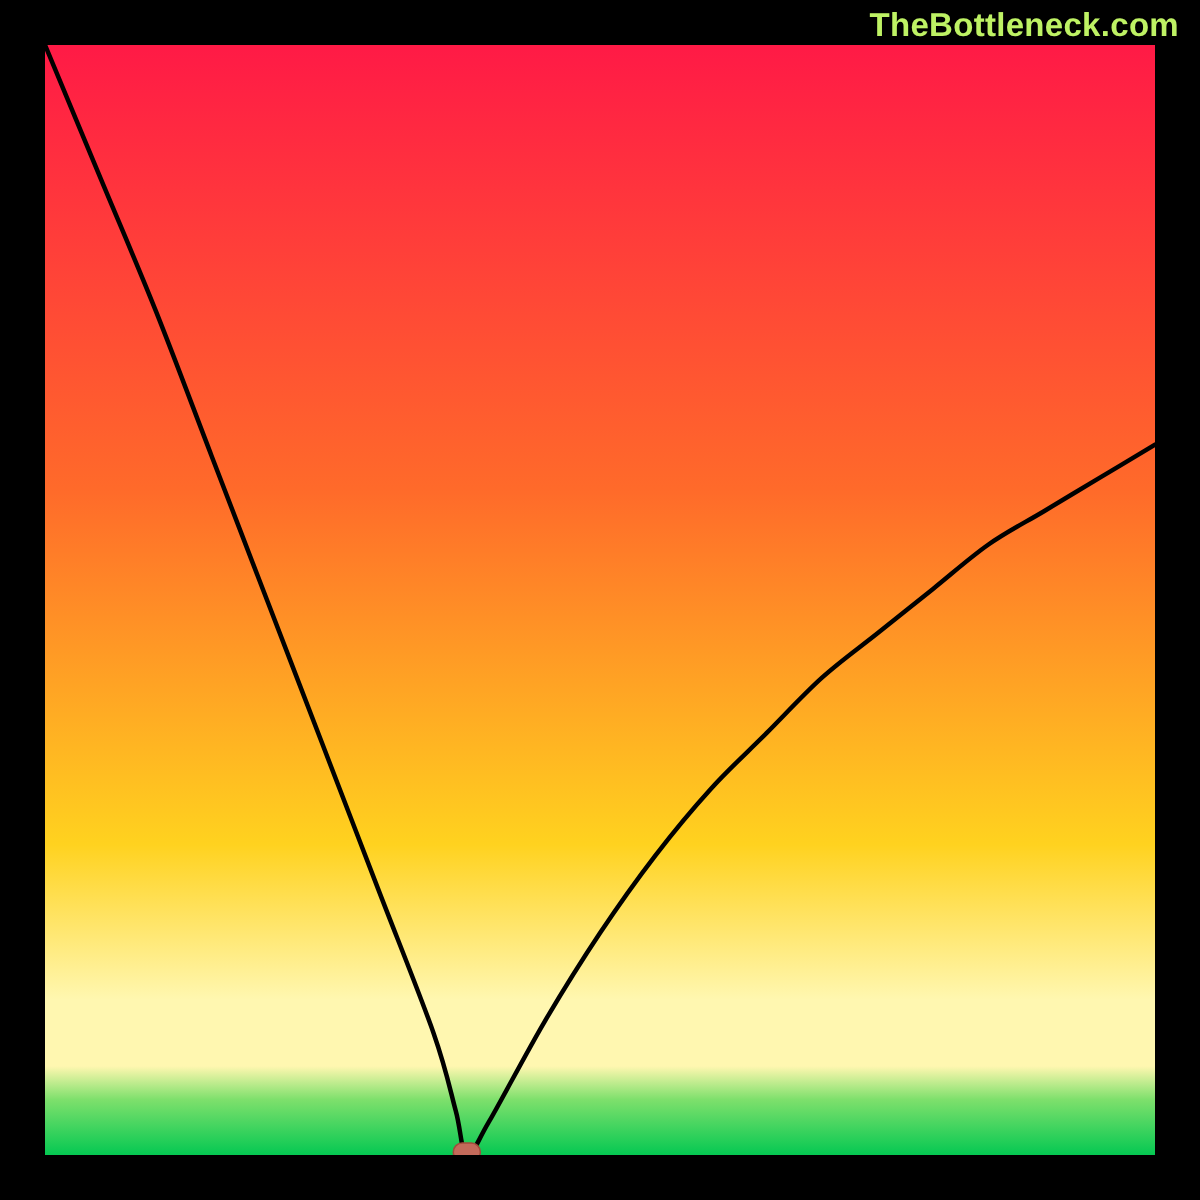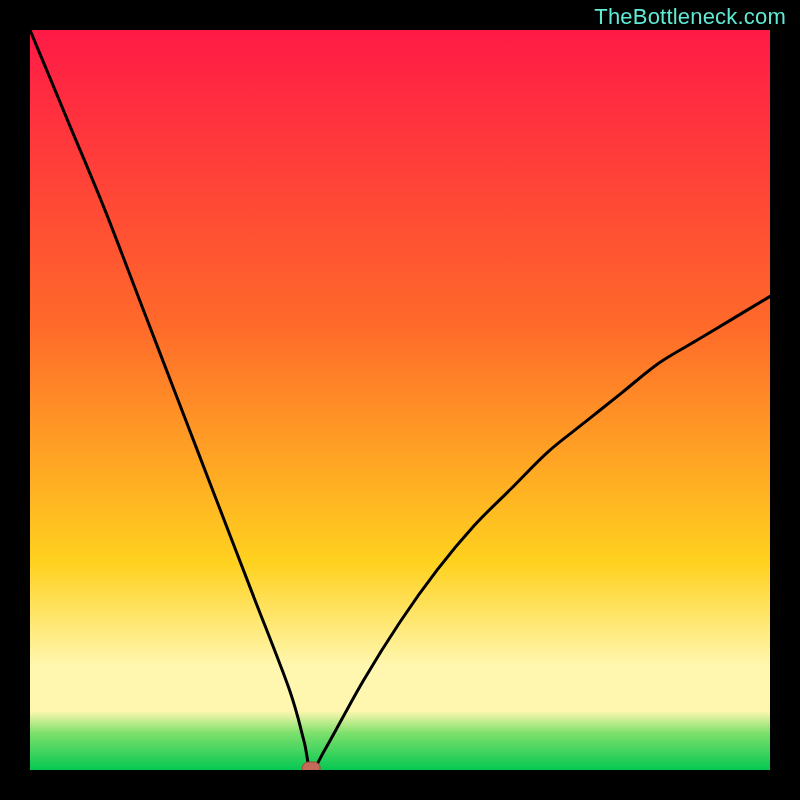--- a/index.html
+++ b/index.html
@@ -14,23 +14,23 @@
   .stage {
     position: relative;
     width: 800px;
     height: 800px;
     background: #000;
   }
   .watermark {
     position: absolute;
     top: 4px;
     right: 14px;
-    color: #5eead4;
+    color: #bef264;
     font-size: 22px;
-    font-weight: 400;
+    font-weight: 700;
     letter-spacing: 0.2px;
     user-select: none;
   }
   .plot-wrap {
     position: absolute;
     left: 30px;
     top: 30px;
     width: 740px;
     height: 740px;
     background: #000;

